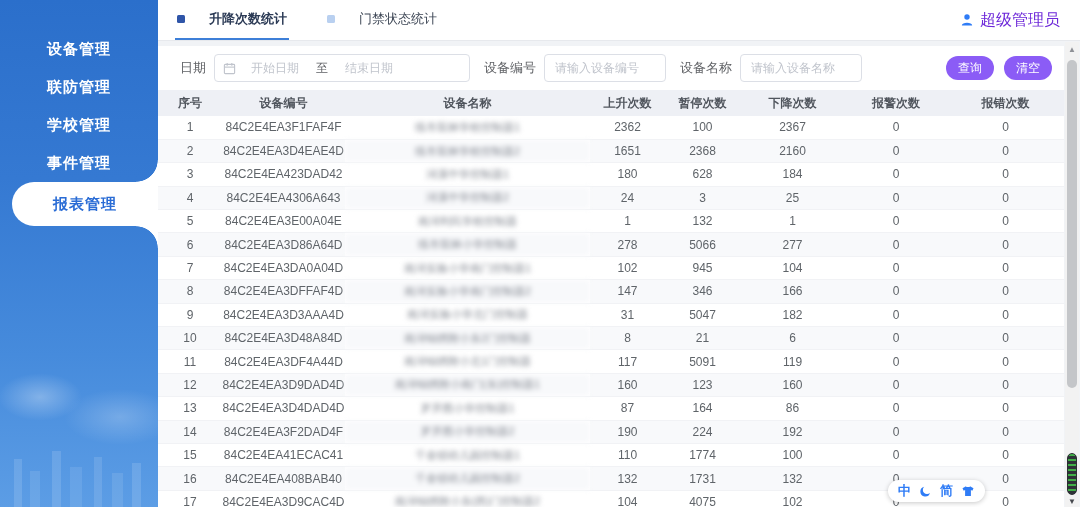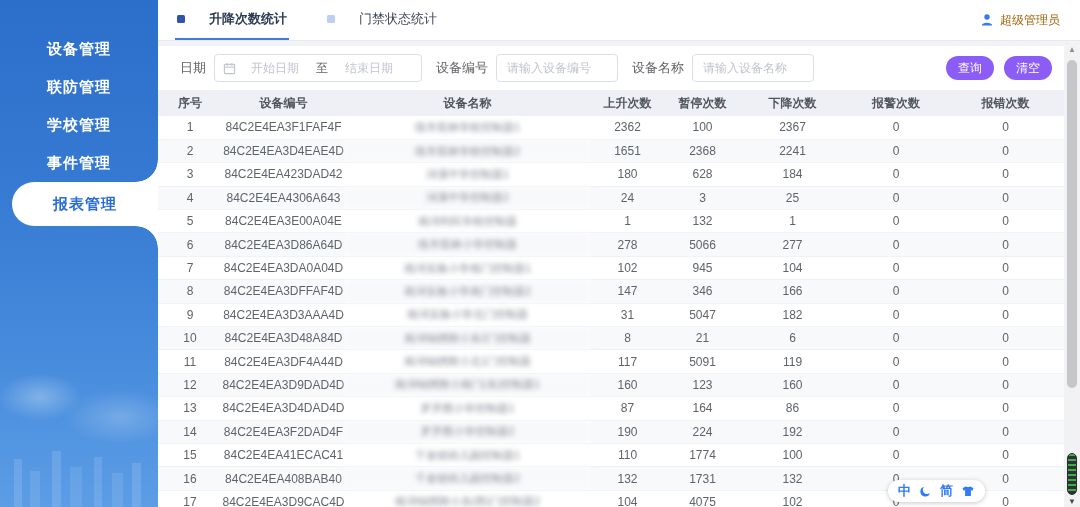--- a/index.html
+++ b/index.html
@@ -38,30 +38,30 @@
   
   .topbar { position:absolute; left:158px; top:0; right:0; height:41px; background:#fff;
     border-bottom:1px solid #e7e9ed; }
   .tabs { position:absolute; left:17px; top:0; height:40px; display:flex; gap:36px; }
   .tab { display:flex; align-items:center; gap:24px; font-size:13px; color:#3c4554; cursor:pointer;
     border-bottom:2px solid transparent; padding:0 2px; }
   .tab .bullet { width:8px; height:8px; border-radius:1.5px; background:#b9d0f0; }
   .tab.active { color:#2b3a55; font-weight:bold; border-bottom-color:#3d7fd8; }
   .tab.active .bullet { background:#2f55a8; }
   .userbox { position:absolute; right:20px; top:0; height:40px; display:flex; align-items:center; gap:6px; cursor:pointer; }
-  .userbox .uname { font-size:12px; color:#a16207; }
+  .userbox .uname { font-size:16px; color:#6d28d9; }
 
   
   .content { position:absolute; left:158px; top:41px; right:0; bottom:0; background:#f1f3f6; }
   .panel { position:absolute; left:0; top:5px; width:906px; bottom:0; background:#fff; }
 
   
   .filters { display:flex; align-items:center; height:44px; padding:0 12px 0 22px; }
   .f-label { font-size:13px; color:#606266; white-space:nowrap; }
-  .date-range { display:flex; align-items:center; width:208px; height:28px; margin-left:8px;
+  .date-range { display:flex; align-items:center; width:256px; height:28px; margin-left:8px;
     border:1px solid #dcdfe6; border-radius:4px; background:#fff; padding:0 8px; }
   .date-range input { border:none; outline:none; width:78px; font-size:12px; text-align:center;
     color:#606266; background:transparent; font-family:inherit; }
   .date-range input::placeholder { color:#c0c4cc; }
   .sep { font-size:12px; color:#606266; padding:0 2px; }
   .txt-input { height:28px; width:122px; margin-left:8px; border:1px solid #dcdfe6; border-radius:4px;
     font-size:12px; padding:0 10px; color:#606266; outline:none; font-family:inherit; }
   .txt-input::placeholder { color:#c0c4cc; }
   .gap { width:14px; }
   .btns { margin-left:auto; display:flex; gap:10px; }
@@ -185,21 +185,21 @@
             <td>2367</td>
             <td>0</td>
             <td>0</td>
           </tr>
           <tr>
             <td>2</td>
             <td>84C2E4EA3D4EAE4D</td>
             <td class="blur-cell">练市双林学校控制器2</td>
             <td>1651</td>
             <td>2368</td>
-            <td>2241</td>
+            <td>2160</td>
             <td>0</td>
             <td>0</td>
           </tr>
           <tr>
             <td>3</td>
             <td>84C2E4EA423DAD42</td>
             <td class="blur-cell">浔溪中学控制器1</td>
             <td>180</td>
             <td>628</td>
             <td>184</td>

